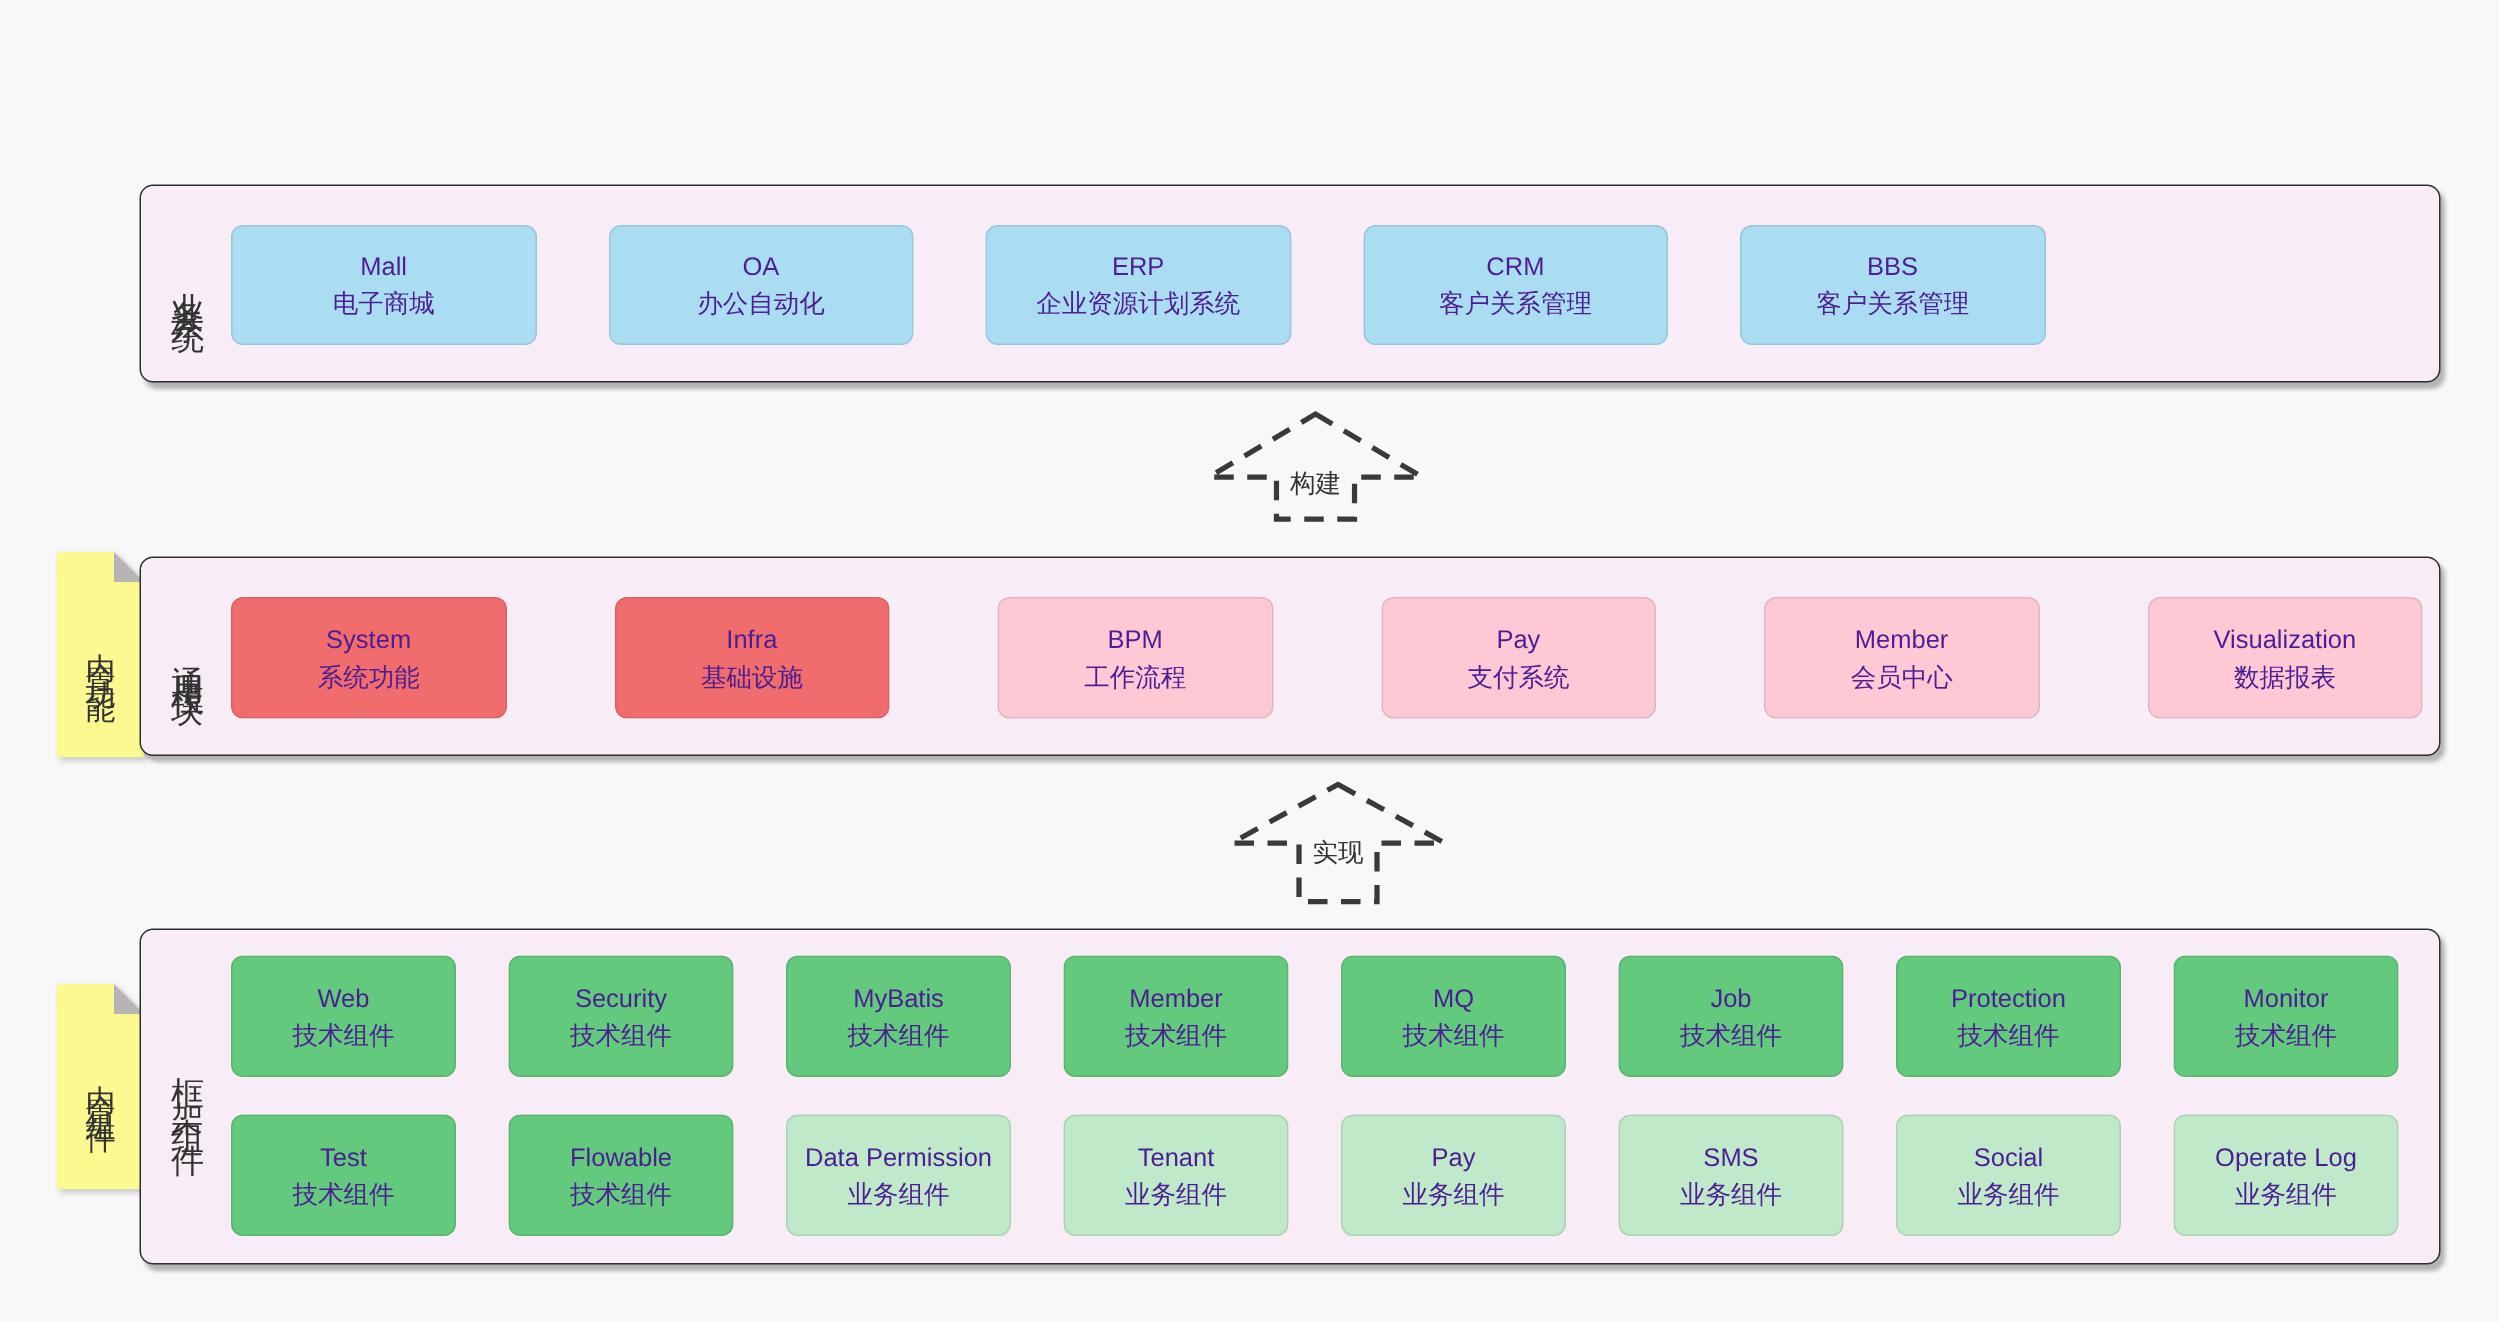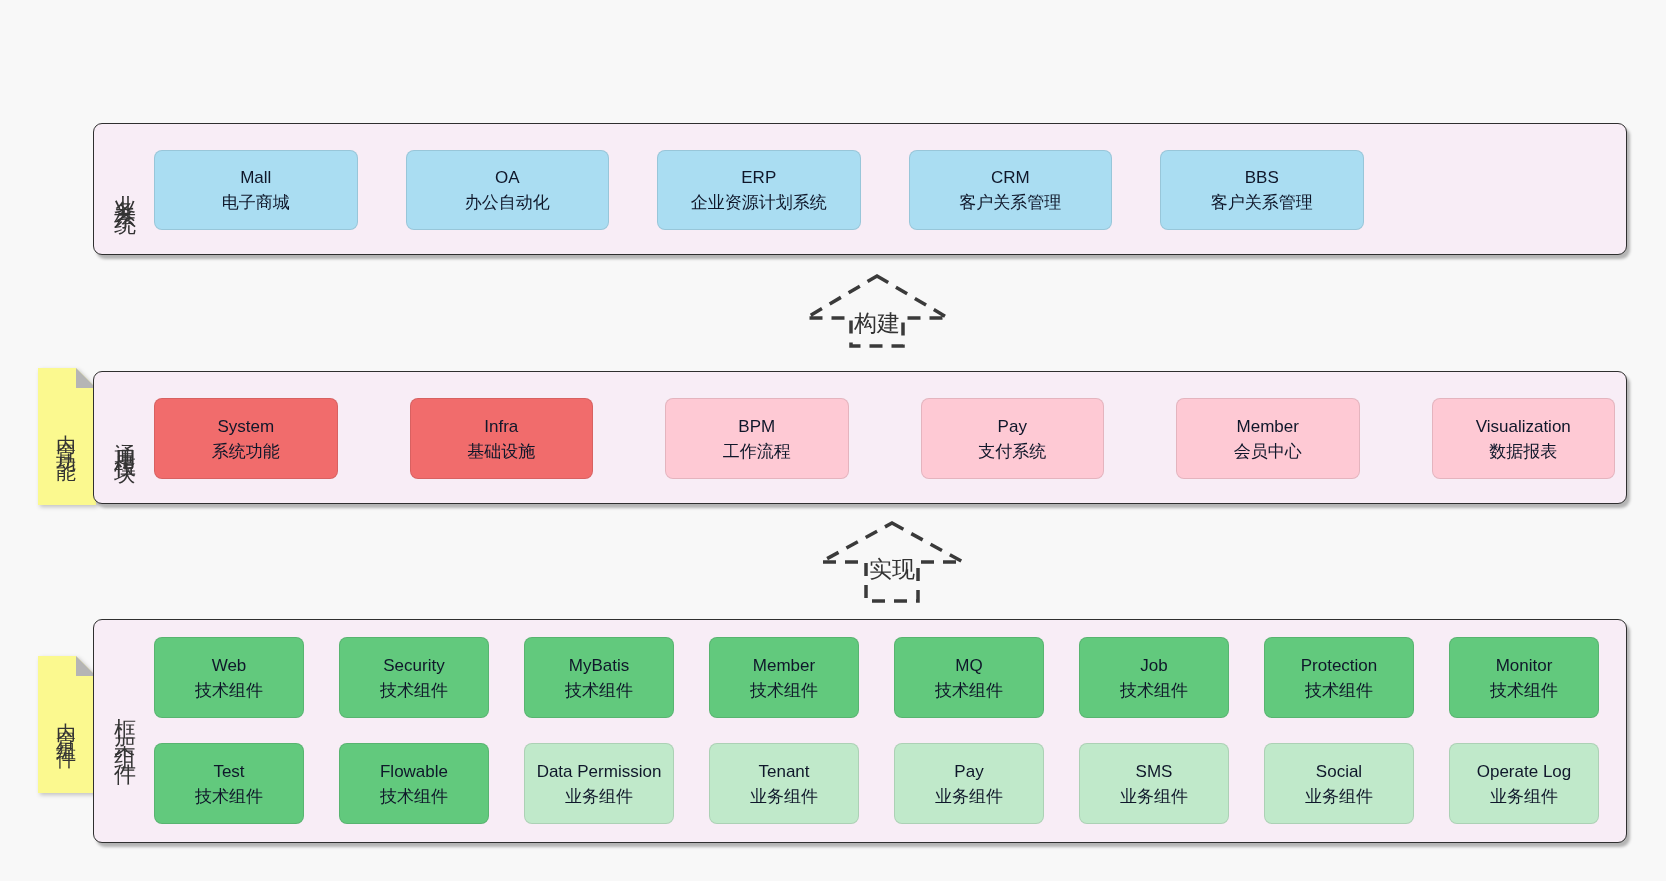--- a/index.html
+++ b/index.html
@@ -27,21 +27,21 @@
   .panel-0 .panel-label,.panel-1 .panel-label{letter-spacing:6px;}
   .panel-2 .panel-label{letter-spacing:15px;}
   
   .grid{position:absolute;display:grid;}
   .grid-0{left:60px;top:26px;width:1461px;grid-template-columns:repeat(6,1fr);column-gap:48px;grid-auto-rows:80px;}
   .grid-1{left:60px;top:26px;width:1461px;grid-template-columns:repeat(6,1fr);column-gap:72px;grid-auto-rows:81px;}
   .grid-2{left:60px;top:17px;width:1445px;grid-template-columns:repeat(8,1fr);column-gap:35px;grid-auto-rows:81px;row-gap:25px;}
   .box{
     border-radius:8px;display:flex;flex-direction:column;
     align-items:center;justify-content:center;text-align:center;
-    font-size:17px;line-height:25px;color:#0f172a;
+    font-size:17px;line-height:25px;color:#4c1d95;
     border:1px solid rgba(0,0,0,0.10);box-sizing:border-box;padding:2px 6px;
   }
   .v-blue{background:#aaddf2;}
   .v-red{background:#f16c6c;}
   .v-pink{background:#fec9d4;}
   .v-green{background:#62c97d;}
   .v-lightgreen{background:#c0e9ca;}
   
   .note-wrap{position:absolute;left:38px;width:58px;height:137px;z-index:1;
     filter:drop-shadow(2px 2px 2px rgba(0,0,0,0.22));}
@@ -59,21 +59,21 @@
     position:absolute;left:50%;top:50%;transform:translate(-50%,-50%);
     writing-mode:vertical-lr;text-orientation:upright;
     font-size:20px;letter-spacing:9px;color:#333;white-space:nowrap;
   }
   
   .arrow-svg{position:absolute;z-index:1;}
   .arrow-0{left:802px;top:273px;}
   .arrow-1{left:817px;top:520px;}
   .arrow-label{
     position:absolute;z-index:3;width:48px;height:26px;line-height:26px;
-    text-align:center;font-size:23px;color:#333;background:#f8f8f8;
+    text-align:center;font-size:17px;color:#333;background:#f8f8f8;
   }
   .arrow-label-0{left:853px;top:310px;}
   .arrow-label-1{left:868px;top:556px;}
 </style>
 </head>
 <body>
 
 <div class="stage">
 
   <div class="note-wrap note-0">

